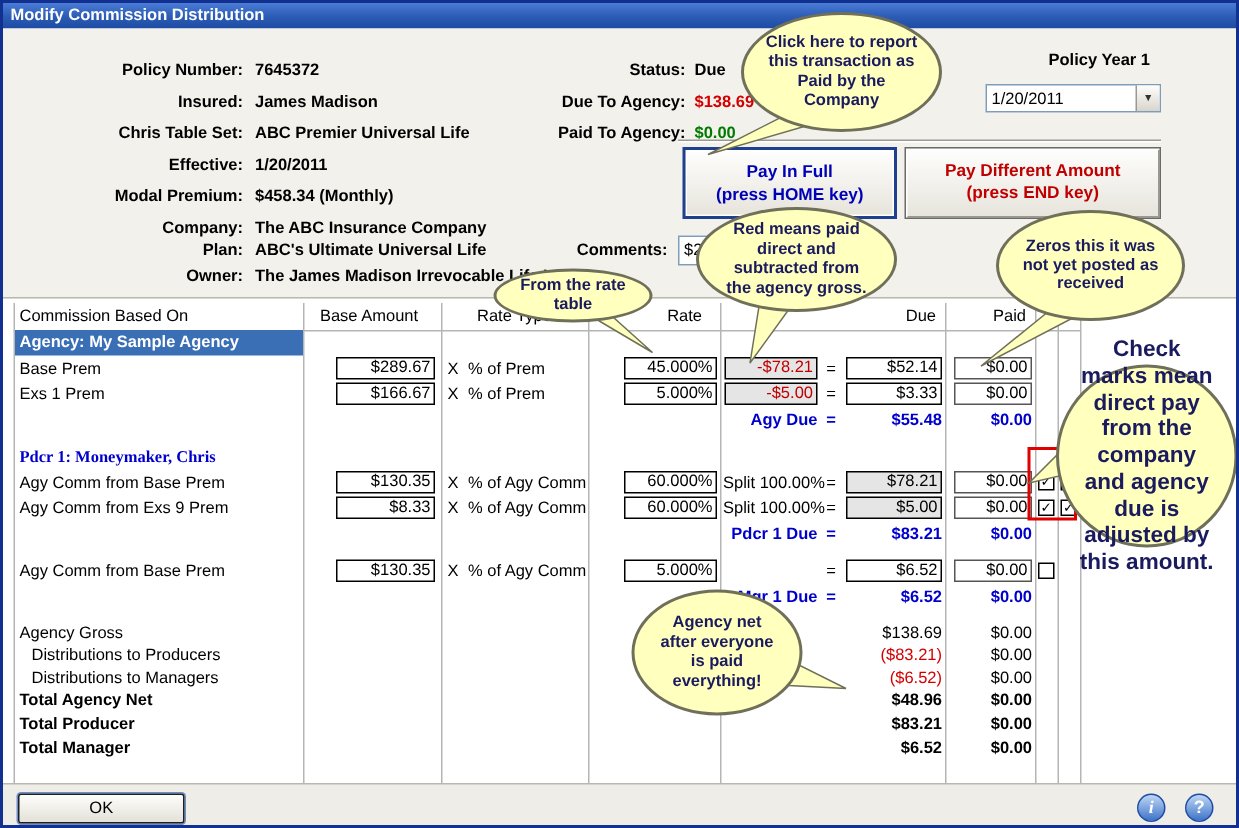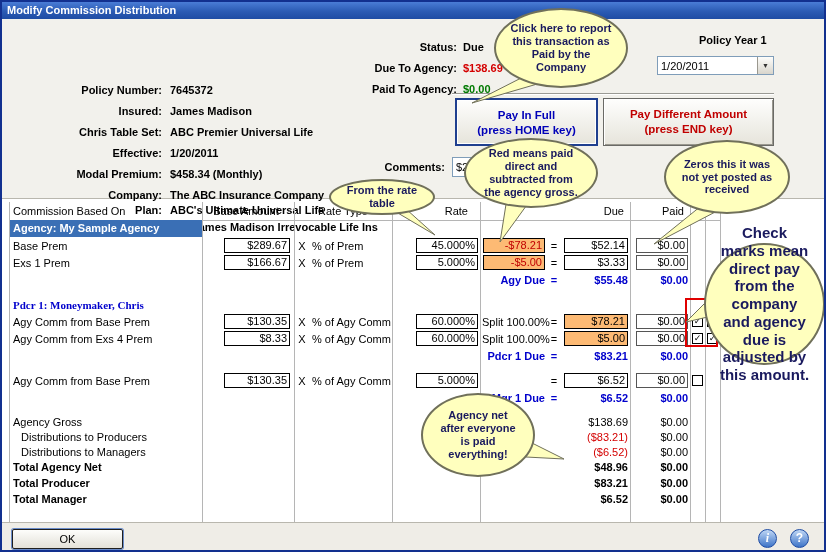--- a/index.html
+++ b/index.html
@@ -14,21 +14,21 @@
     position:absolute; left:0; top:0; right:0; height:17px;
     background:linear-gradient(to bottom,#4A7CD6 0%,#2B5BB4 55%,#1E4CA4 100%);
     color:#fff; font-weight:bold; line-height:17px; padding-left:5px;
   }
   .hdrpanel{ position:absolute; left:0; top:17px; right:0; height:180px;
     background:#F2F1EC; border-bottom:1px solid #B9B7AE; }
   .footpanel{ position:absolute; left:0; top:520px; right:0; bottom:0;
     background:#EFEDE7; border-top:1px solid #B9B7AE; }
 
   .hrow{ position:absolute; height:14px; line-height:14px; white-space:nowrap; }
-  .hlabel{ display:inline-block; width:160px; text-align:right; font-weight:bold; margin-right:8px;margin-top:43px; }
+  .hlabel{ display:inline-block; width:160px; text-align:right; font-weight:bold; margin-right:8px; }
   .hval{ font-weight:bold; }
   .slabel{ display:inline-block; width:115px; text-align:right; font-weight:bold; margin-right:6px; }
   .red{ color:#D40000; }
   .green{ color:#007A00; }
 
   .combo{ position:absolute; left:655px; top:54px; width:117px; height:19px;
     border:1px solid #7F9DB9; background:#fff; display:flex; align-items:center; }
   .combo .val{ flex:1; padding-left:3px; }
   .combo .arrow{ width:16px; height:17px; background:linear-gradient(#FDFDFB,#D8D5CC);
     border-left:1px solid #9a988f; text-align:center; font-size:7px; line-height:17px; color:#333; }
@@ -64,21 +64,21 @@
   .c-eq{ width:14px; text-align:center; }
   .c-due{ width:69px; display:flex; justify-content:flex-end; padding-right:2px; }
   .c-paid{ width:60px; display:flex; justify-content:flex-end; padding-right:2px; }
   .c-cb{ width:15px; display:flex; justify-content:center; }
   .hx-span{ width:98px; text-align:center; }
   .center{ text-align:center; justify-content:center; }
   .box{ display:inline-block; border:1px solid #000; background:#fff; height:15px;
     line-height:13px; padding:0 2px; text-align:right; }
   .b-base{ width:66px; } .b-rate{ width:62px; } .b-adj{ width:62px; }
   .b-due{ width:64px; } .b-paid{ width:52px; border-color:#555; }
-  .pinkbox{ background:#fdba74; }
+  .pinkbox{ background:#e5e5e5; }
   .redtxt{ color:#C00000; }
   .agencyrow .c-label{ background:#3A6FB5; color:#fff; font-weight:bold; height:17px; line-height:17px; }
   .sectitle{ color:#0000CC; font-weight:bold;font-family:Liberation Serif, serif; }
   .duelabel{ width:155px; text-align:right; color:#0000CC; font-weight:bold; padding-right:2px; }
   .bluesum{ color:#0000CC; font-weight:bold; }
   .srow2{ height:15px; }
   .srow3{ height:16px; }
   .sspacer{ width:345px; }
   .indent{ padding-left:11px; }
   .bold{ font-weight:bold; }
@@ -271,21 +271,21 @@
         </div>
       <div class="c-cb">
           <span class="cb"><span>✓</span></span>
         </div>
       <div class="c-cb">
           <span class="cb"><span>✓</span></span>
         </div>
     </div>
 
     <div class="trow">
-      <div class="c-label">Agy Comm from Exs 4 Prem</div>
+      <div class="c-label">Agy Comm from Exs 9 Prem</div>
       <div class="c-base">
           <span class="box b-base">$8.33</span>
         </div>
       <div class="c-x">X</div>
       <div class="c-rtype">% of Agy Comm</div>
       <div class="c-rate">
           <span class="box b-rate">60.000%</span>
         </div>
       <div class="c-adj split">Split 100.00%</div>
       <div class="c-eq">=</div>

